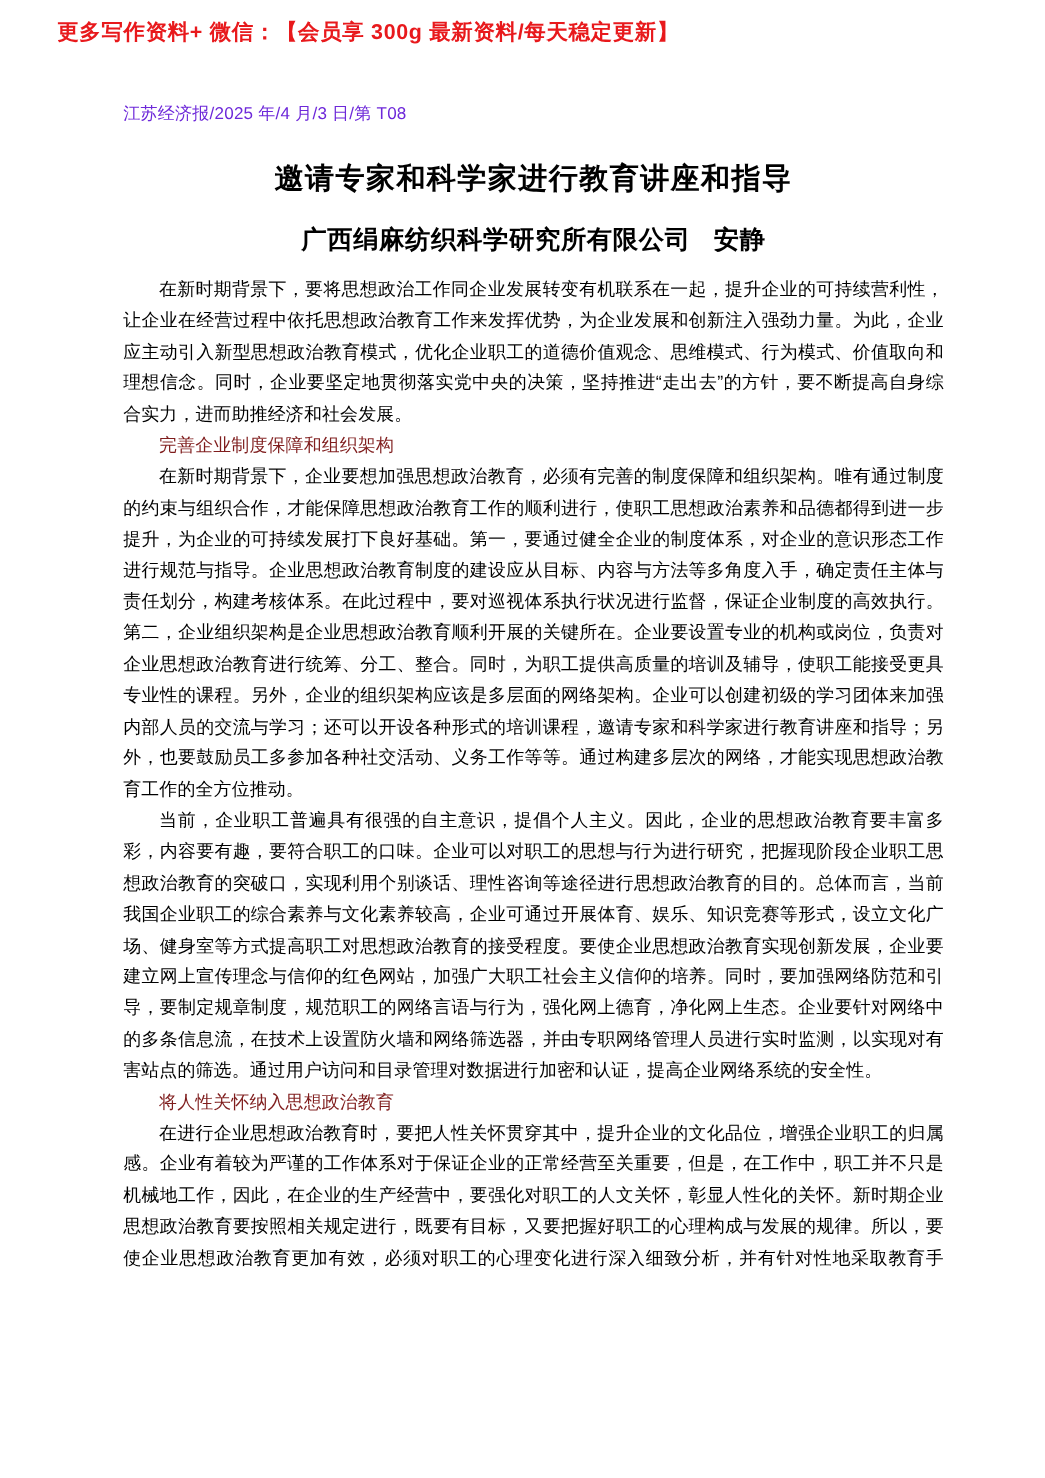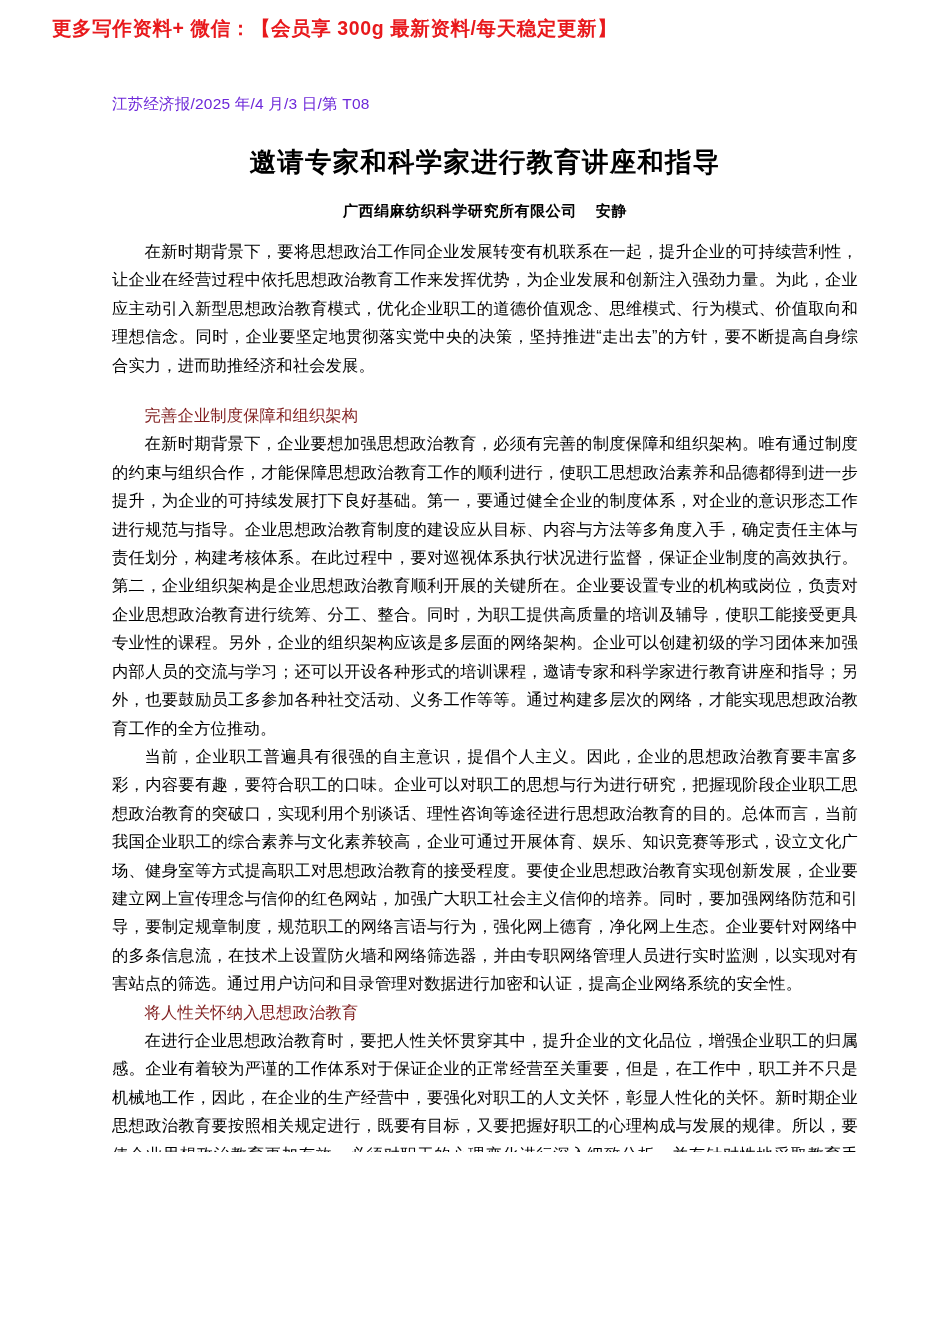--- a/index.html
+++ b/index.html
@@ -66,21 +66,21 @@
     text-align: center;
     font-size: 26.5px;
     font-weight: bold;
     letter-spacing: 1.2px;
     color: #000;
   }
 
   .byline {
     margin-top: 22px;
     text-align: center;
-    font-size: 15px;
+    font-size: 23px;
     font-weight: bold;
     letter-spacing: 0.6px;
     color: #000;
   }
   .byline .author { margin-left: 14px; }
 
   .body-block {
     margin-top: 16px;
   }
   p.para {
@@ -94,21 +94,21 @@
     letter-spacing: 0.15px;
   }
   p.heading-para {
     margin: 0;
     font-size: 16.3px;
     line-height: 28.4px;
     text-indent: 2em;
     color: #7f1d1d;
     letter-spacing: 0.15px;
   }
-  p.para.gap-after { margin-bottom: 22px; }
+  p.para.gap-after { }
 
   .page-footer {
     position: absolute;
     left: 0;
     right: 0;
     top: 1136px;
     text-align: right;
     padding-right: 86px;
     font-size: 15.5px;
     color: #111;

